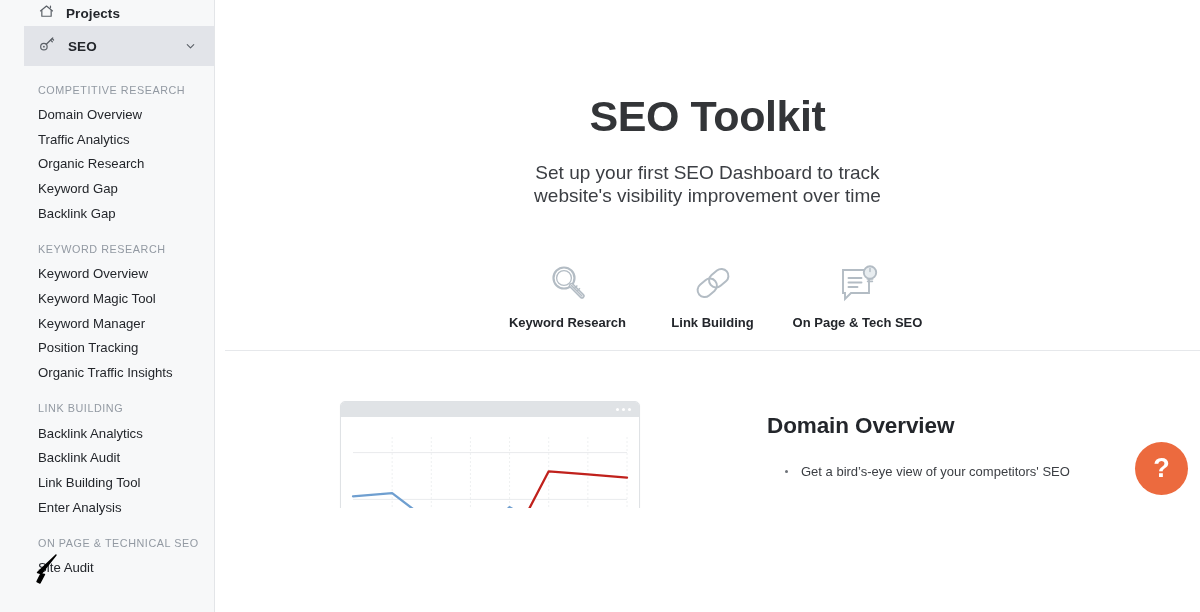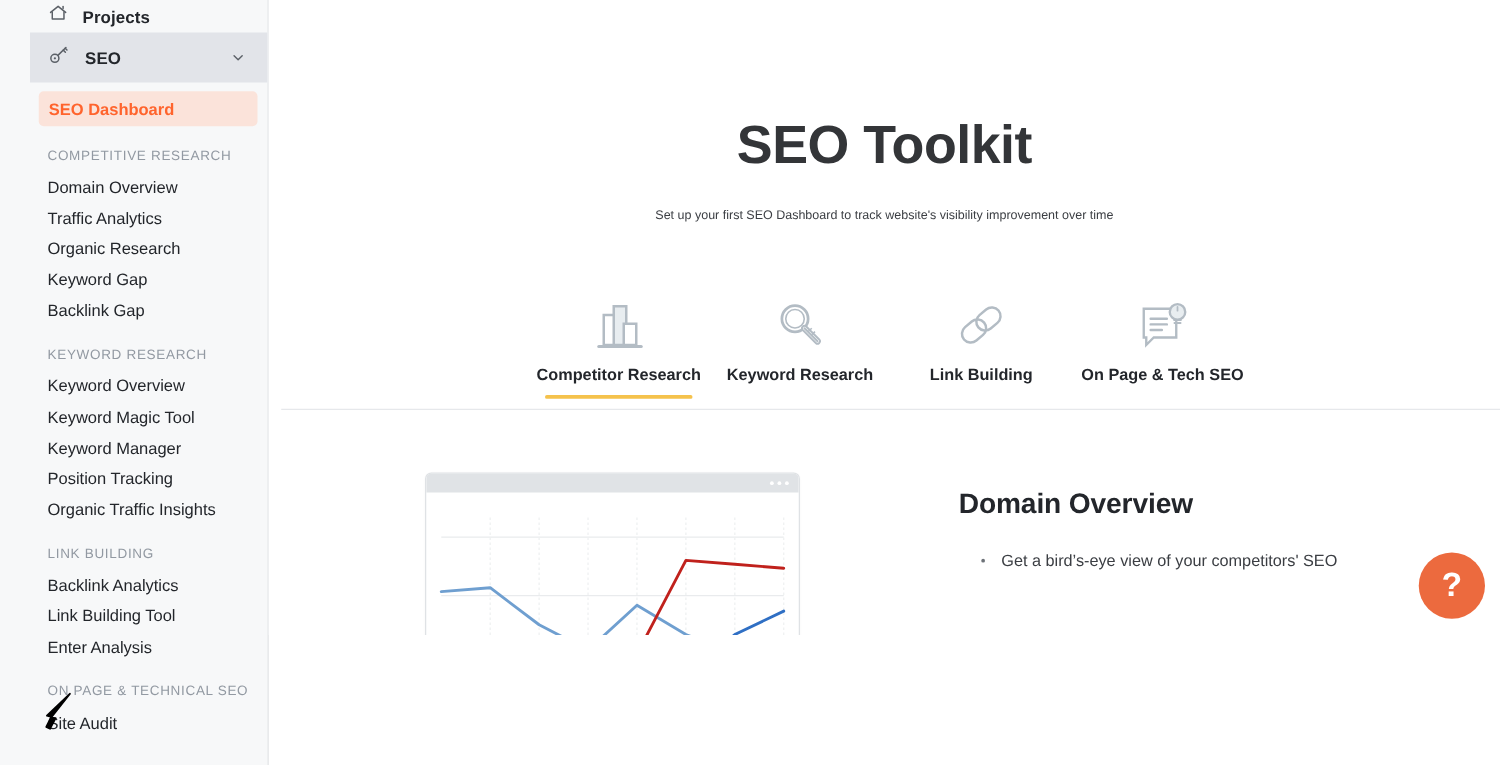--- a/index.html
+++ b/index.html
@@ -87,21 +87,21 @@
   .hero h1 {
     margin: 0;
     font-size: 43px;
     font-weight: bold;
     color: #333538;
     letter-spacing: -0.4px;
   }
   .hero .sub {
     margin: 20px auto 0;
     width: 420px;
-    font-size: 10px;
+    font-size: 19px;
     line-height: 23px;
     color: #3b3e43;
   }
   .form-row {
     display: flex;
     justify-content: center;
     gap: 11px;
     margin-top: 28px;
   }
   .domain-input {
@@ -266,39 +266,37 @@
         </svg>
       </span>
       <span class="label">SEO</span>
       <span class="chev">
         <svg width="13" height="13" viewBox="0 0 24 24" fill="none" stroke="#5b6067" stroke-width="2.1" stroke-linecap="round" stroke-linejoin="round">
           <path d="M6 9.5 12 15.5 18 9.5"></path>
         </svg>
       </span>
     </div>
 
-    <div class="active-item">
-      <span>SEO Dashboard</span>
-    </div>
 
     <div id="nav-sections">
         <div class="nav-section">COMPETITIVE RESEARCH</div>
         <div class="nav-link">Domain Overview</div>
         <div class="nav-link">Traffic Analytics</div>
         <div class="nav-link">Organic Research</div>
         <div class="nav-link">Keyword Gap</div>
         <div class="nav-link">Backlink Gap</div>
         <div class="nav-section">KEYWORD RESEARCH</div>
         <div class="nav-link">Keyword Overview</div>
         <div class="nav-link">Keyword Magic Tool</div>
         <div class="nav-link">Keyword Manager</div>
         <div class="nav-link">Position Tracking</div>
         <div class="nav-link">Organic Traffic Insights</div>
         <div class="nav-section">LINK BUILDING</div>
         <div class="nav-link">Backlink Analytics</div>
+        <div class="nav-link">Backlink Audit</div>
         <div class="nav-link">Link Building Tool</div>
         <div class="nav-link">Enter Analysis</div>
         <div class="nav-section">ON PAGE &amp; TECHNICAL SEO</div>
         <div class="nav-link">Site Audit</div>
       </div>
 
     <div class="cursor">
       <svg width="34" height="34" viewBox="0 0 34 34">
         <path d="M28 3 L13 22 L16.5 22.5 L12 31 L9 29.5 L13 21.5 L9.5 20.5 Z" fill="#000" stroke="#000" stroke-width="1.4" stroke-linejoin="round"></path>
       </svg>
@@ -307,32 +305,20 @@
 
   <main class="main">
 
     <section class="hero">
       <h1>SEO Toolkit</h1>
       <p class="sub">Set up your first SEO Dashboard to track website's visibility improvement over time</p>
 
     </section>
 
     <div class="tabs" id="tabs">
-        <div class="tab active">
-          <div class="ico">
-            <svg width="46" height="44" viewBox="0 0 46 44" fill="none" stroke="#b3bcc4" stroke-width="2">
-              <rect x="11" y="14" width="10" height="24" fill="#fff"></rect>
-              <rect x="19" y="7" width="10" height="31" fill="#e8edf0"></rect>
-              <rect x="27" y="21" width="10" height="17" fill="#fff"></rect>
-              <path d="M7 39.2h34" stroke-width="2.4" stroke-linecap="round"></path>
-            </svg>
-          </div>
-          <div class="tlabel">Competitor Research</div>
-          <div class="underline" style="background: rgb(245, 194, 76);"></div>
-        </div>
         <div class="tab">
           <div class="ico">
             <svg width="44" height="44" viewBox="0 0 44 44" fill="none" stroke="#b3bcc4" stroke-width="2.2">
               <circle cx="18" cy="17" r="10.5"></circle>
               <circle cx="18" cy="17" r="7.4" stroke-width="1.3"></circle>
               <path d="M25.6 24.6 36 35" stroke-width="5.4" stroke-linecap="round"></path>
               <path d="M25.6 24.6 36 35" stroke="#fff" stroke-width="2.4" stroke-linecap="round"></path>
               <path d="M25.6 24.6 36 35" stroke-width="1.5" stroke-linecap="round"></path>
               <path d="M28.6 27.2 31.4 24.6M31.3 29.8 34 27.3" stroke-width="1.3"></path>
             </svg>

